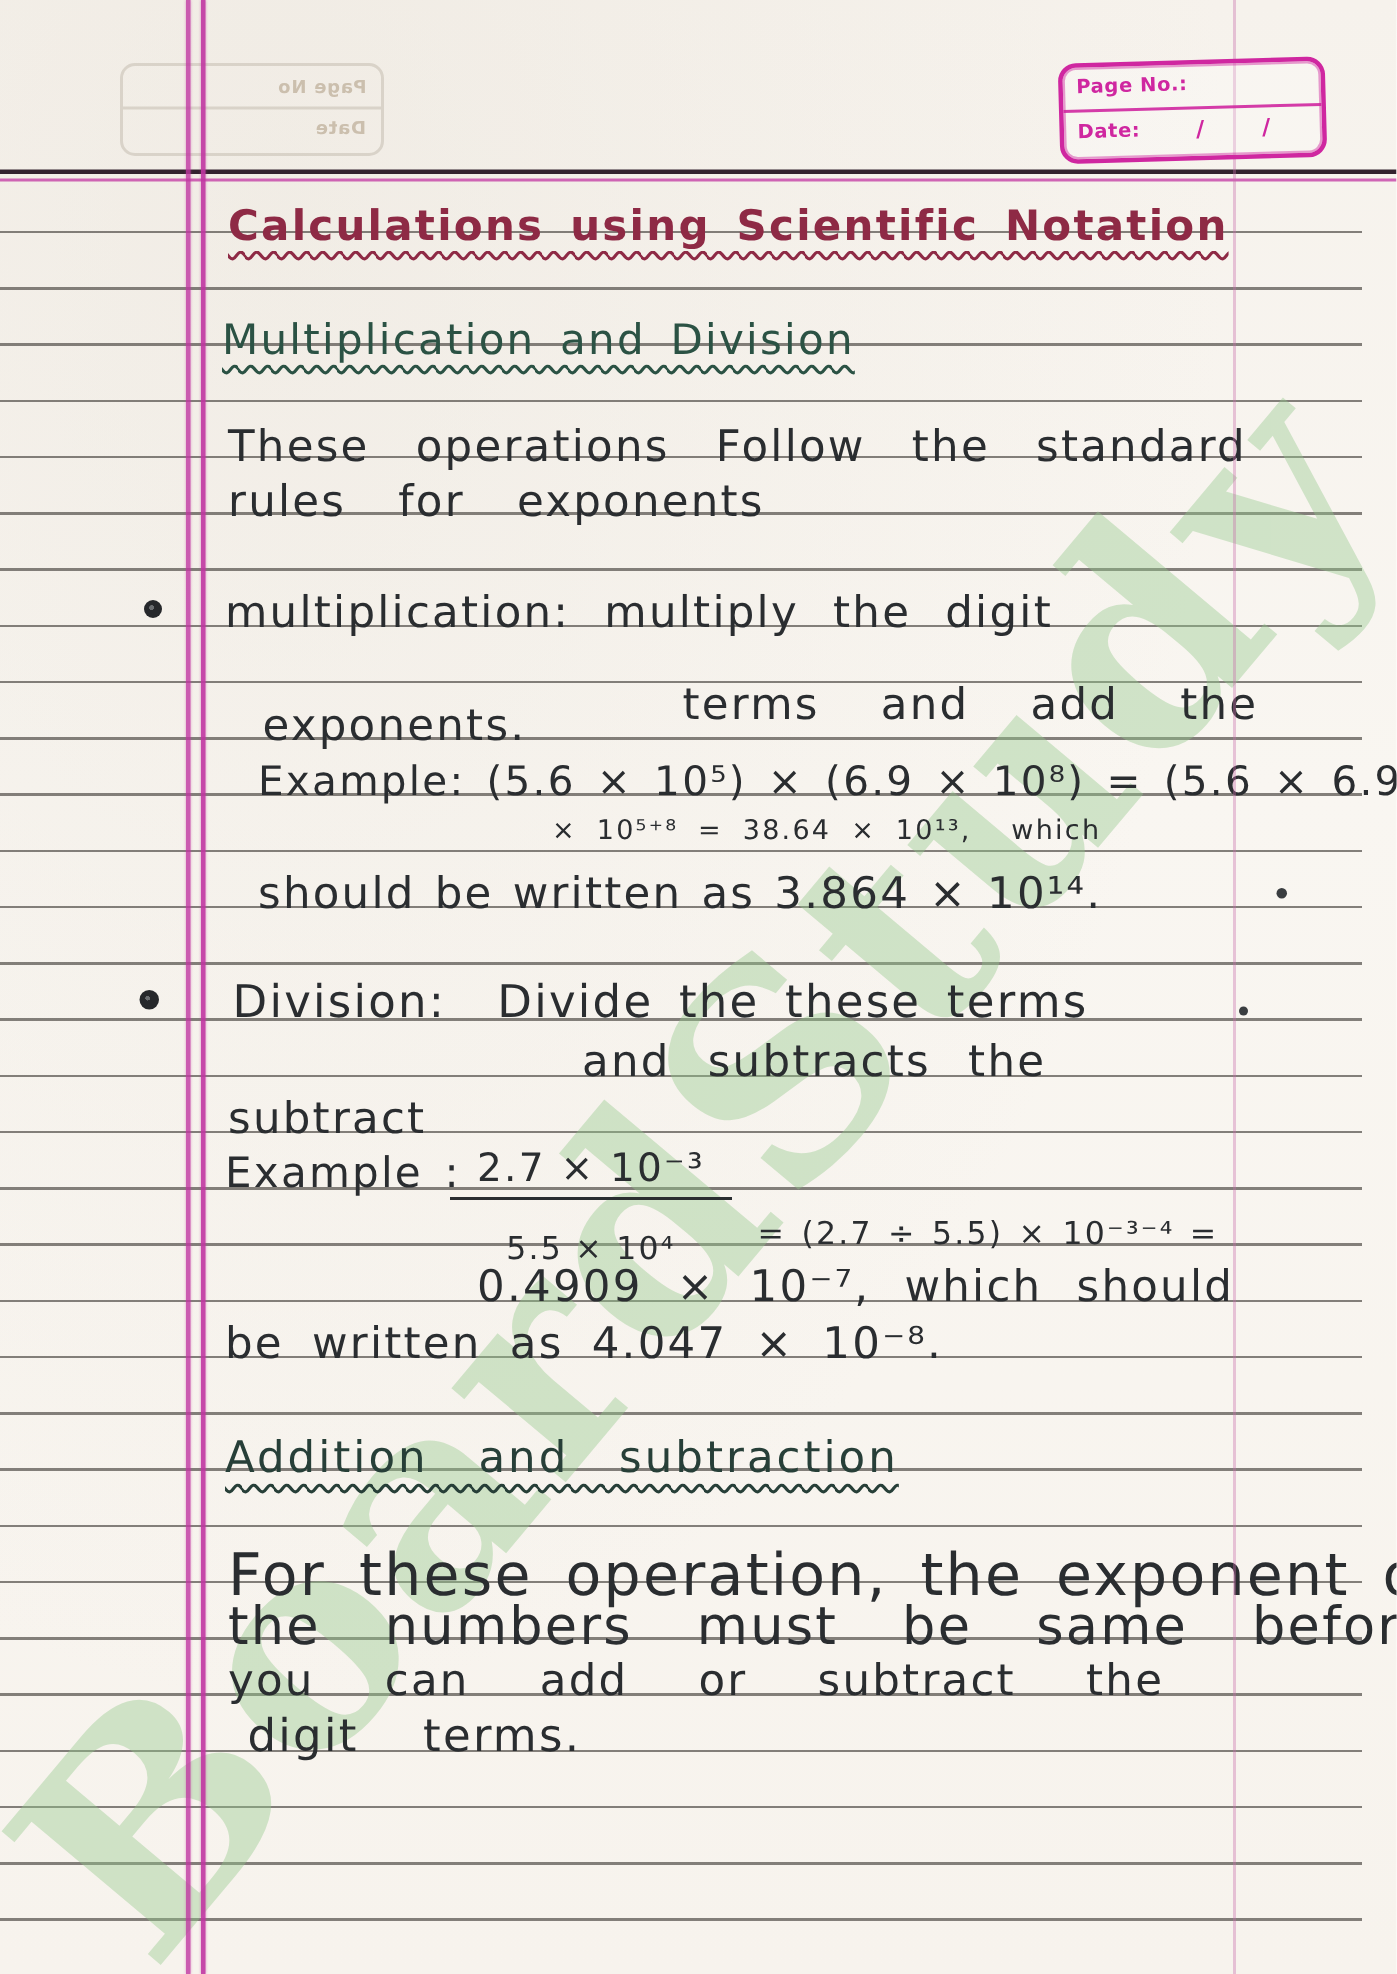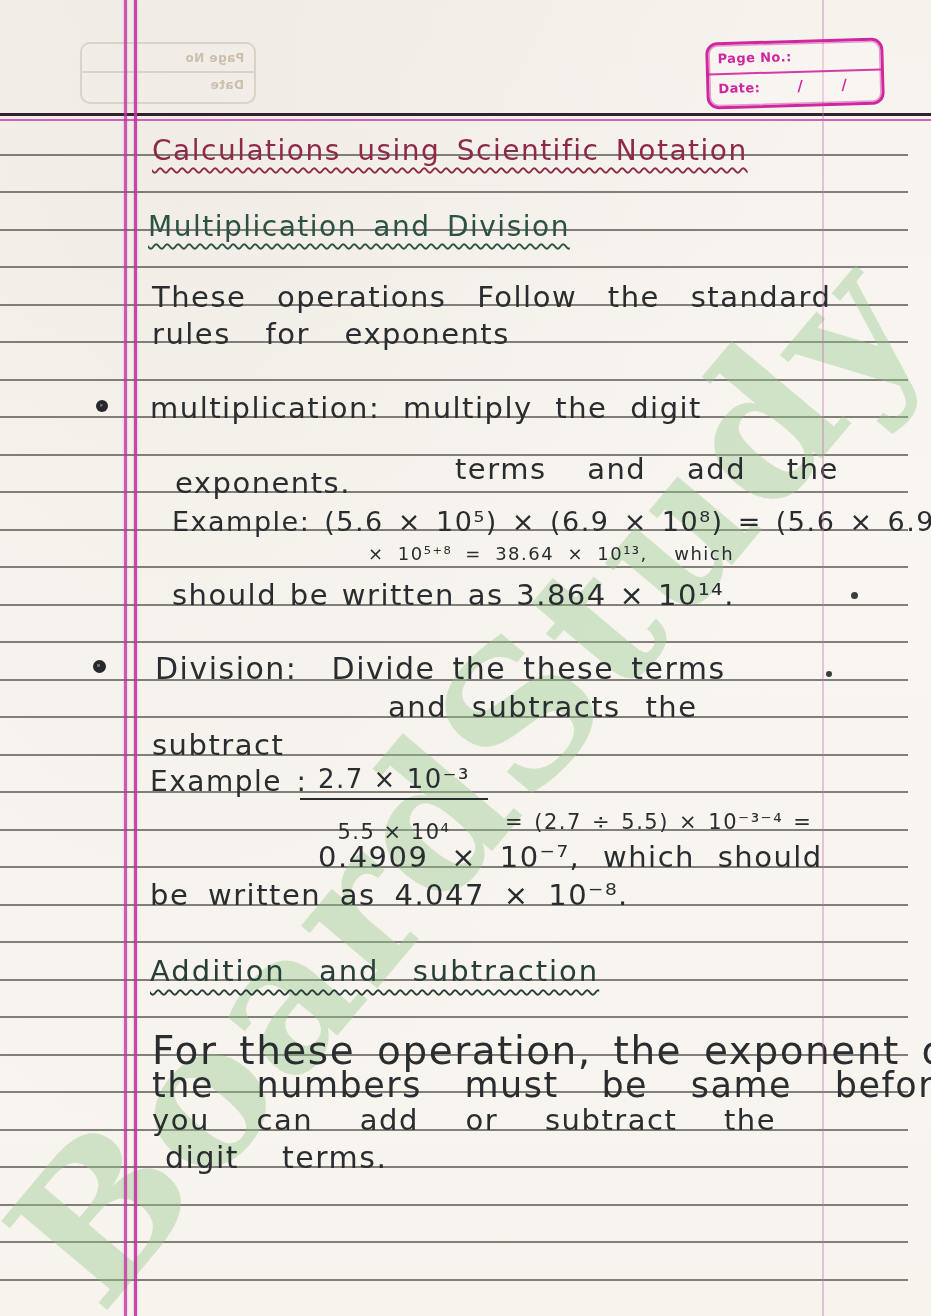--- a/index.html
+++ b/index.html
@@ -94,21 +94,21 @@
   <div class="right-line"></div>
 
   <div class="pageno-box">
     <div class="box-divider"></div>
     <span class="box-label pn">Page No.:</span>
     <span class="box-label dt">Date:</span>
     <span class="box-label s1">/</span>
     <span class="box-label s2">/</span>
   </div>
 
-  <div class="hw hw-title" style="left:152px; top:137px; font-size:28px; word-spacing:6px;">Calculations using Scientific Notation</div>
+  <div class="hw hw-title" style="left:152px; top:137px; font-size:28px; word-spacing:6px;font-weight:bold;">Calculations using Scientific Notation</div>
 
   <div class="hw hw-heading" style="left:148px; top:213px; font-size:28px; word-spacing:6px;">Multiplication and Division</div>
 
   <div class="hw" style="left:152px; top:283px; font-size:29px; word-spacing:20px;">These operations Follow the standard</div>
   <div class="hw" style="left:152px; top:320px; font-size:29px; word-spacing:24px;">rules for exponents</div>
 
   <div class="bullet" style="left:96px; top:400px; width:12px; height:12px;"></div>
   <div class="hw" style="left:150px; top:394px; font-size:29px; word-spacing:12px;">multiplication: multiply the digit</div>
   <div class="hw" style="left:455px; top:431px; font-size:29px; word-spacing:30px;margin-top:24px;">terms and add the</div>
   <div class="hw" style="left:175px; top:469px; font-size:29px; word-spacing:8px;">exponents.</div>

